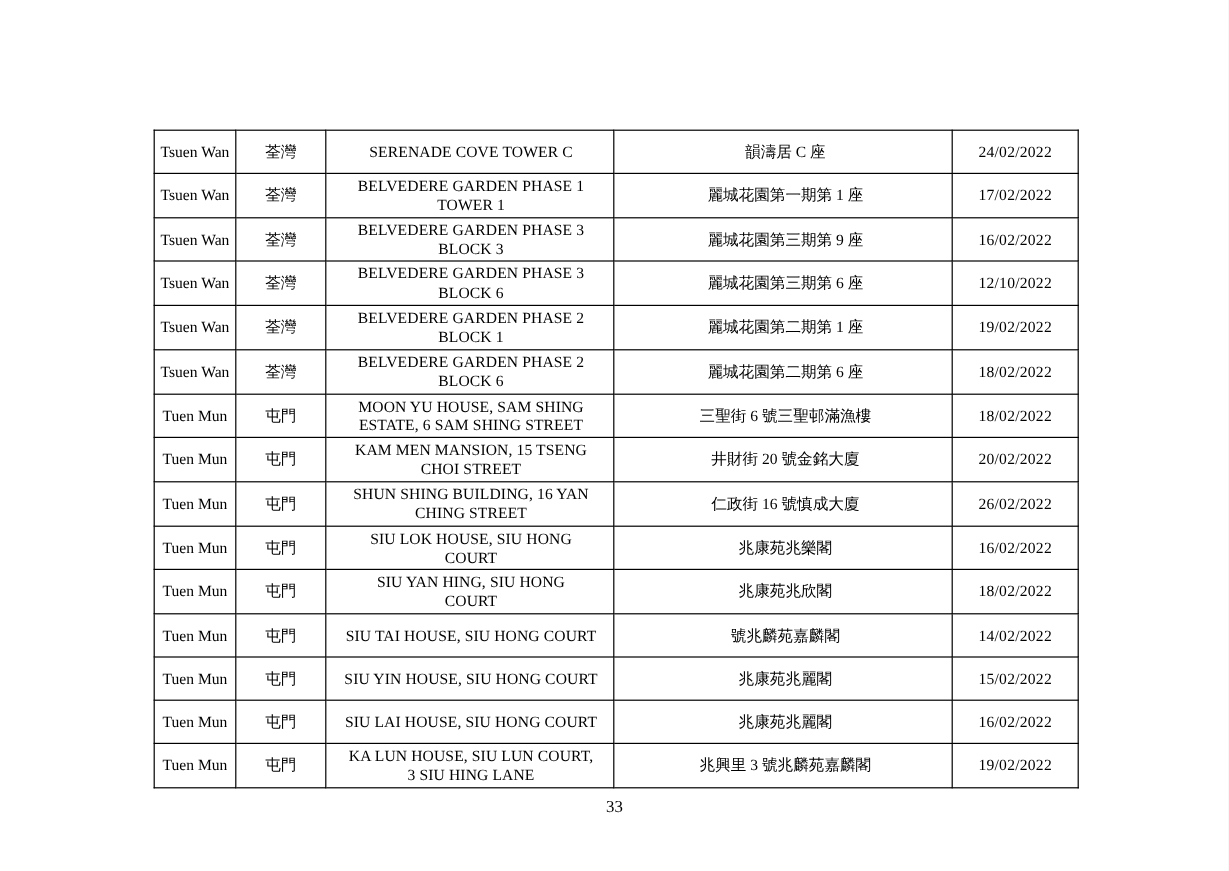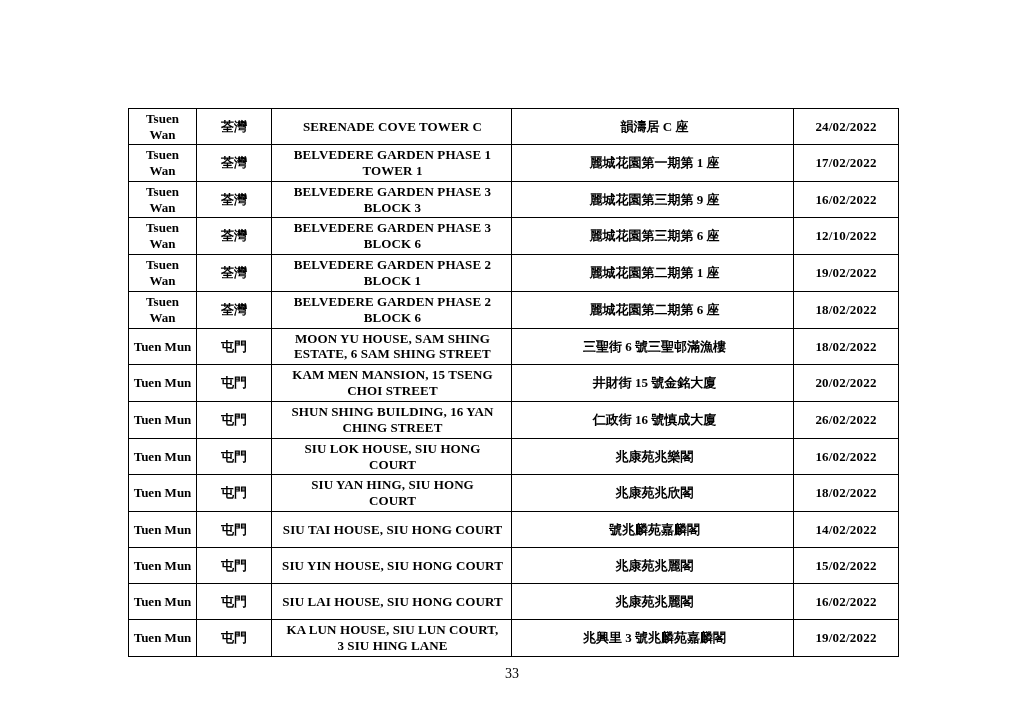--- a/index.html
+++ b/index.html
@@ -21,21 +21,21 @@
     border-collapse: collapse;
     table-layout: fixed;
   }
   table.data-table td {
     border: 1px solid #000000;
     vertical-align: middle;
     font-size: 13px;
     line-height: 1.22;
     overflow: hidden;
   }
-  table.data-table tr { height: 36px; font-weight: bold; }
+  table.data-table tr { height: 36px; }
   td.c-district-en { text-align: center; padding: 1px 4px; }
   td.c-district-zh { text-align: center; font-size: 14px; padding: 1px 4px; }
   td.c-building-en {
     text-align: center;
     padding: 2px 4px 2px 6px;
     white-space: pre-line;
     letter-spacing: 0.1px;
   }
   td.c-building-zh { text-align: center; font-size: 14px; padding: 2px 4px 2px 8px; }
   td.c-date { text-align: center; letter-spacing: 0.2px; }
@@ -114,21 +114,21 @@
     <td class="c-building-en">MOON YU HOUSE, SAM SHING
 ESTATE, 6 SAM SHING STREET</td>
     <td class="c-building-zh">三聖街 6 號三聖邨滿漁樓</td>
     <td class="c-date">18/02/2022</td>
   </tr>
         <tr>
     <td class="c-district-en">Tuen Mun</td>
     <td class="c-district-zh">屯門</td>
     <td class="c-building-en">KAM MEN MANSION, 15 TSENG
 CHOI STREET</td>
-    <td class="c-building-zh">井財街 15 號金銘大廈</td>
+    <td class="c-building-zh">井財街 20 號金銘大廈</td>
     <td class="c-date">20/02/2022</td>
   </tr>
         <tr>
     <td class="c-district-en">Tuen Mun</td>
     <td class="c-district-zh">屯門</td>
     <td class="c-building-en">SHUN SHING BUILDING, 16 YAN
 CHING STREET</td>
     <td class="c-building-zh">仁政街 16 號慎成大廈</td>
     <td class="c-date">26/02/2022</td>
   </tr>

